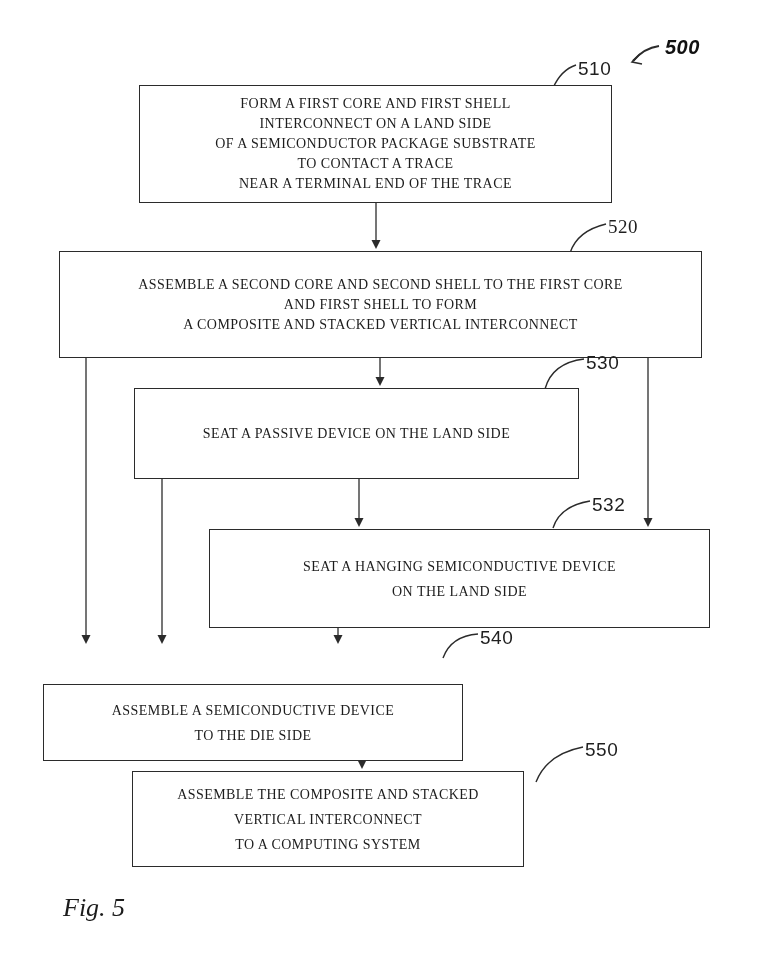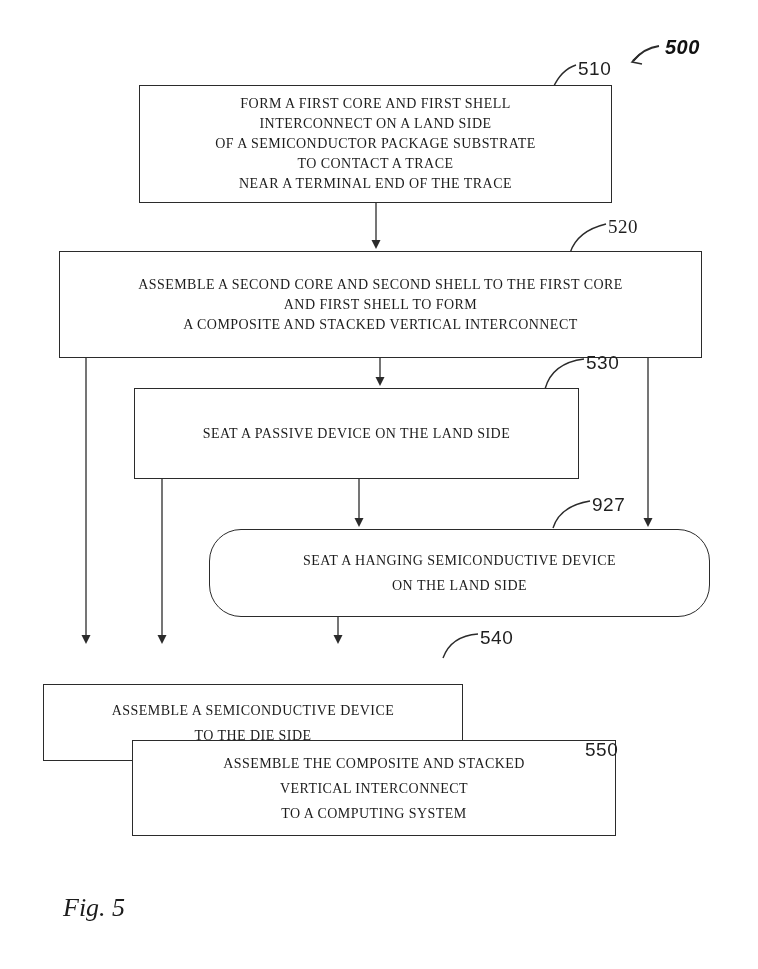--- a/index.html
+++ b/index.html
@@ -59,23 +59,23 @@
     z-index: 3;
     font-family: "Liberation Serif", serif;
     font-style: italic;
     font-size: 26px;
     color: #1c1c1c;
   }
   
   .box-510 { left: 139px; top:  85px; width: 473px; height: 118px; }
   .box-520 { left:  59px; top: 251px; width: 643px; height:  107px; }
   .box-530 { left: 134px; top: 388px; width: 445px; height:  91px; }
-  .box-532 { left: 209px; top: 529px; width: 501px; height:  88px; border-radius: 32px; }
+  .box-532 { left: 209px; top: 529px; width: 501px; height:  99px; }
   .box-540 { left:  43px; top: 664px; width: 420px; height:  77px; margin-top: 20px; }
-  .box-550 { left: 132px; top: 740px; width: 484px; height:  96px; }
+  .box-550 { left: 132px; top: 771px; width: 392px; height:  96px; }
   
   .ref-510 { left: 578px; top:  58px; }
   .ref-520 { left: 608px; top: 216px; font-family: Liberation Serif, serif; }
   .ref-530 { left: 586px; top: 352px; }
   .ref-532 { left: 592px; top: 494px; }
   .ref-540 { left: 480px; top: 627px; }
   .ref-550 { left: 585px; top: 739px; }
   .fig-ref-500 { left: 665px; top: 36px; font-style: italic; }
 </style>
 </head>
@@ -163,21 +163,21 @@
 
   <div class="step-box box-550 lh25">
     <div class="tline">ASSEMBLE THE COMPOSITE AND STACKED</div>
     <div class="tline">VERTICAL INTERCONNECT</div>
     <div class="tline">TO A COMPUTING SYSTEM</div>
   </div>
 
   <div class="ref-label ref-510">510</div>
   <div class="ref-label ref-520">520</div>
   <div class="ref-label ref-530">530</div>
-  <div class="ref-label ref-532">927</div>
+  <div class="ref-label ref-532">532</div>
   <div class="ref-label ref-540">540</div>
   <div class="ref-label ref-550">550</div>
 
   <div class="fig-ref fig-ref-500">500</div>
 
   <div class="fig-caption">Fig. 5</div>
 
 </div>
 
 </body></html>

